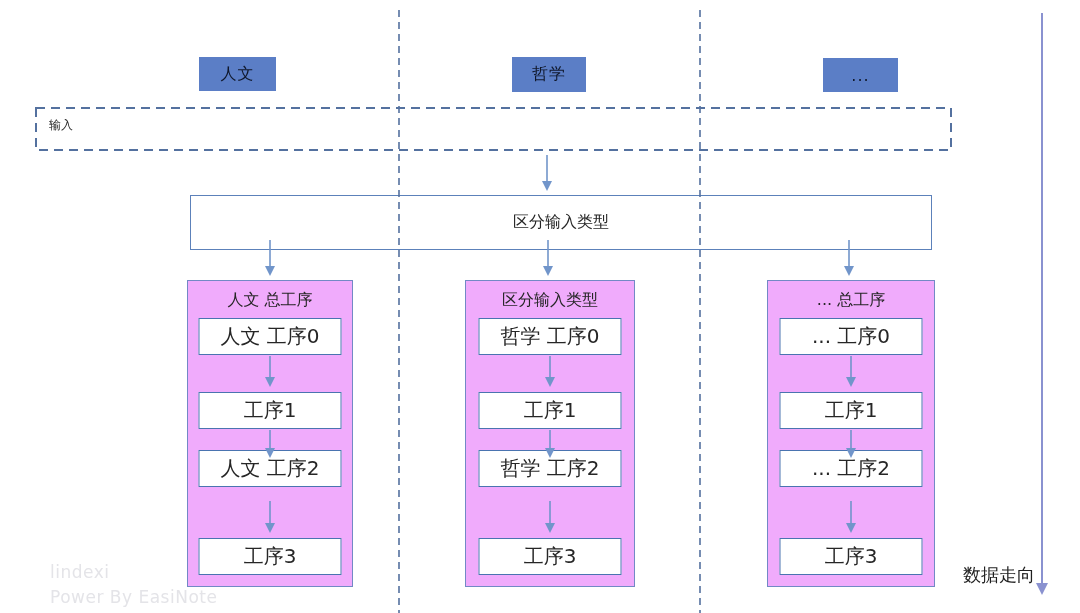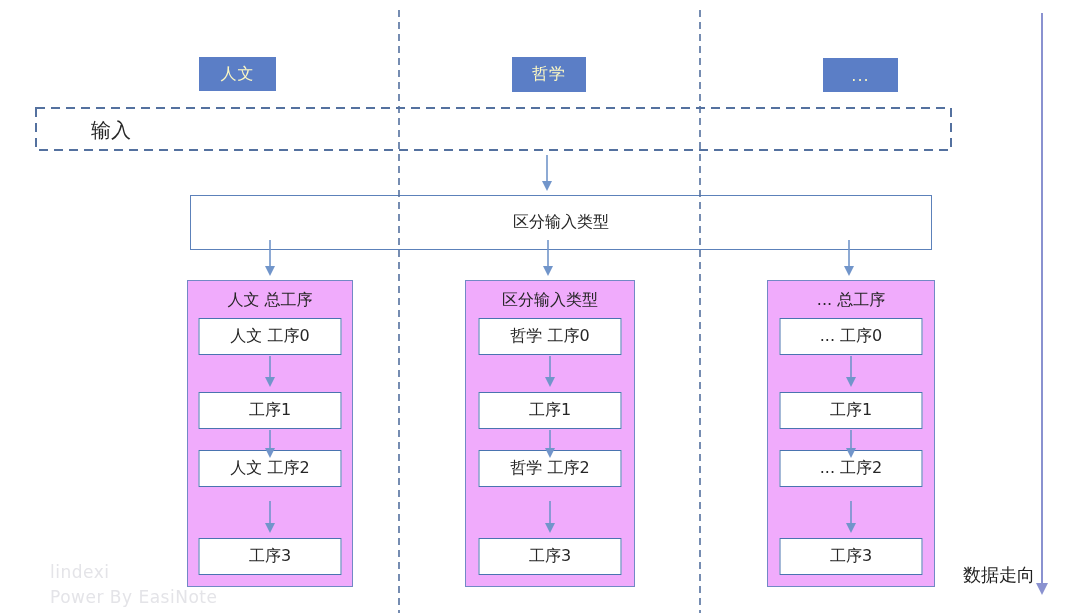--- a/index.html
+++ b/index.html
@@ -10,49 +10,48 @@
     font-family:"DejaVu Sans","Liberation Sans",sans-serif;
     color:#262626;
     overflow:hidden;
   }
   .overlay{
     position:absolute;left:0;top:0;z-index:5;
     pointer-events:none;
   }
   .hdr{
     position:absolute;z-index:2;
-    background:#5b7ec6;color:#fef9c3;
+    background:#5b7ec6;color:#0f172a;
     display:flex;align-items:center;justify-content:center;
     font-size:16px;letter-spacing:1px;
   }
   .input-label{
     position:absolute;left:49px;top:117px;z-index:2;
-    font-size:20px;
-    margin-left:42px;
+    font-size:12px;
   }
   .classifier{
     position:absolute;left:190px;top:195px;width:742px;height:55px;z-index:2;
     border:1.6px solid #5c81ba;background:#ffffff;box-sizing:border-box;
     display:flex;align-items:center;justify-content:center;
     font-size:16px;
   }
   .col{
     position:absolute;top:280px;height:307px;z-index:2;
     border:1.6px solid #7289c5;background:#f0abfc;box-sizing:border-box;
   }
   .col-title{
     position:absolute;top:9px;left:0;width:100%;
     text-align:center;font-size:16px;
   }
   .proc{
     position:absolute;left:50%;transform:translateX(-50%);
     width:143px;height:37px;box-sizing:border-box;
     border:1.7px solid #4a74b0;background:#ffffff;
     display:flex;align-items:center;justify-content:center;
-    font-size:16px;
+    font-size:20px;
   }
   .p0{top:37px}.p1{top:111px}.p2{top:169px}.p3{top:257px}
   .flow-label{
     position:absolute;left:963px;top:563px;z-index:2;
     font-size:18px;color:#1f1f1f;
   }
   .wm{
     position:absolute;left:50px;z-index:1;
     font-size:17px;color:#e4e4e8;letter-spacing:.5px;
   }

